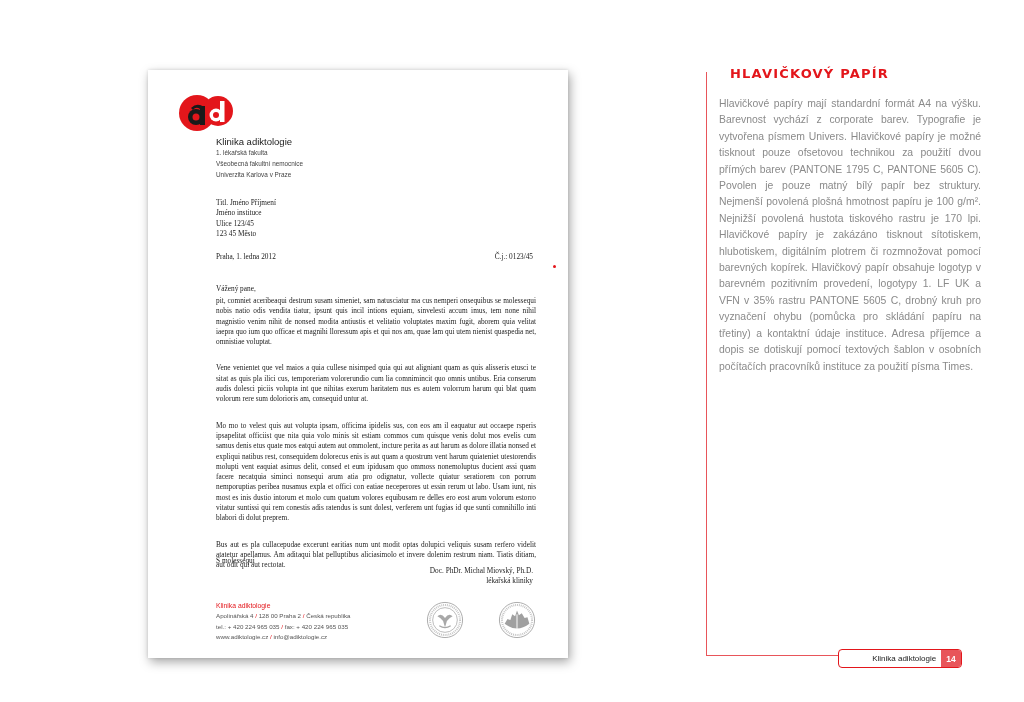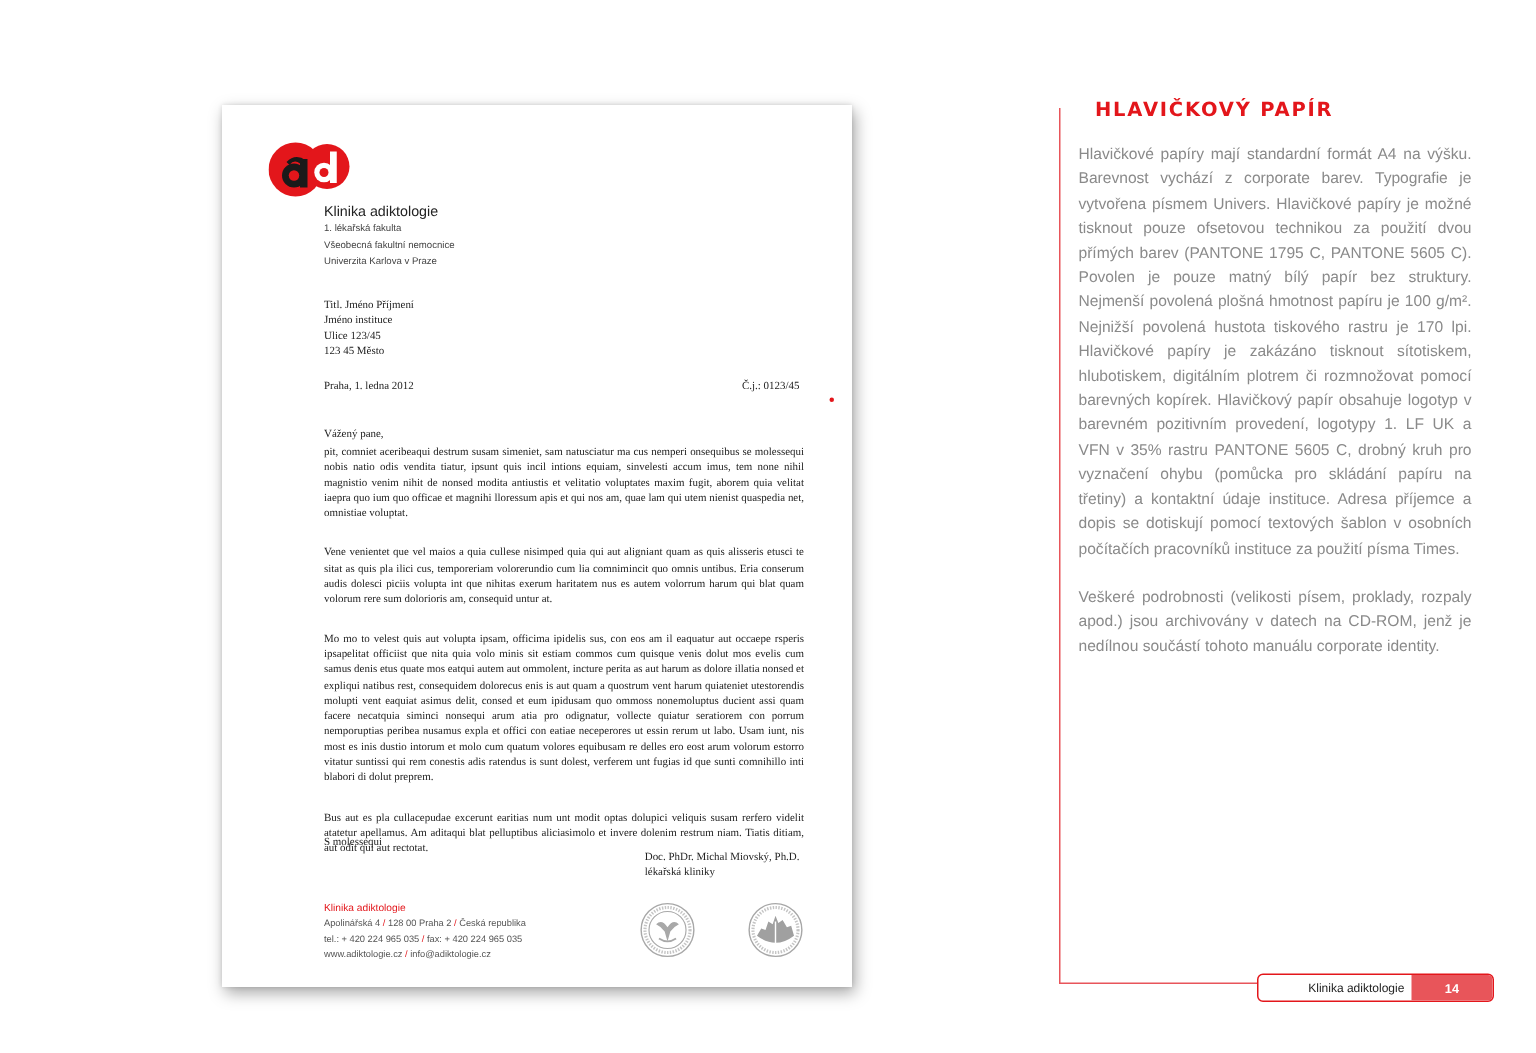--- a/index.html
+++ b/index.html
@@ -16,42 +16,42 @@
 
   .serif { font-family:"Liberation Serif", serif; color:#222; font-size:7.3px; line-height:10.3px; }
   .recipient { position:absolute; left:68px; top:128px; }
   .recipient div { height:10.3px; }
   .date { position:absolute; left:68px; top:182px; }
   .ref { position:absolute; right:35px; top:182px; }
   .salutation { position:absolute; left:68px; top:214px; }
   .body { position:absolute; left:68px; top:210px; width:320px; }
   .body p { margin:16px 0 10px 0; text-align:justify; white-space:pre-line; }
   .closing { position:absolute; left:68px; top:486px; }
-  .signature { position:absolute; right:35px; top:496px; text-align:left; }
+  .signature { position:absolute; right:35px; top:496px; text-align:right; }
 
   .fold-dot { position:absolute; left:553px; top:265px; width:3px; height:3px; border-radius:50%; background:#e3161b; }
 
   .footer-block { position:absolute; left:68px; top:531px; font-size:6.2px; line-height:10.3px; color:#555; font-family:"Liberation Sans", sans-serif; }
   .footer-block .fname { color:#e3161b; font-size:6.8px; }
   .footer-block .sep { color:#e3161b; }
   .seal { position:absolute; top:531px; width:38px; height:38px; }
   .seal.s1 { left:278px; } .seal.s2 { left:350px; }
 
   
   .frame-line-v { position:absolute; left:706px; top:72px; width:1px; height:584px; background:#e8555a; }
   .frame-line-h { position:absolute; left:706px; top:655px; width:133px; height:1px; background:#e8555a; }
   .section-title { position:absolute; left:719px; top:66px; font-size:13px; font-weight:bold; color:#e3161b; letter-spacing:1.2px; font-family:"DejaVu Sans", sans-serif;margin-left:11px; }
   .desc { position:absolute; left:719px; top:96px; width:262px; font-size:10.4px; line-height:16.4px; color:#8a8a8a; text-align:justify; font-family:"Liberation Sans", sans-serif; }
   .desc p { margin:0 0 16px 0; }
 
   .page-badge { position:absolute; left:838px; top:649px; height:17px; display:flex; align-items:stretch;
                 border:1.5px solid #e3161b; border-radius:4px; overflow:hidden; background:#fff; }
   .badge-cim { color:#e3161b; font-weight:normal; font-size:11px; padding:0 6px 0 5px; display:flex; align-items:center; font-family:"Liberation Sans", sans-serif;margin-top:23px; }
   .badge-name { color:#222; font-size:8px; padding:0 5px 0 2px; display:flex; align-items:center; }
-  .badge-num { background:#e8555a; color:#fff; font-weight:bold; font-size:8.5px; padding:0 22px; display:flex; align-items:center; }
+  .badge-num { background:#e8555a; color:#fff; font-weight:bold; font-size:8.5px; padding:0 5px; display:flex; align-items:center; }
 </style>
 </head>
 <body>
 
 <div class="sheet">
   <svg class="logo" viewBox="0 0 56 40">
     <circle cx="18" cy="20" r="18" fill="#e3161b"></circle>
     <circle cx="39" cy="18" r="15" fill="#e3161b"></circle>
     <circle cx="17" cy="24" r="8" fill="#1a1a1a"></circle>
     <circle cx="17" cy="24" r="3.5" fill="#e3161b"></circle>
@@ -119,20 +119,19 @@
 </div>
 
 <div class="fold-dot"></div>
 
 <div class="frame-line-v"></div>
 <div class="frame-line-h"></div>
 
 <div class="section-title">HLAVIČKOVÝ PAPÍR</div>
 <div class="desc">
   <p>Hlavičkové papíry mají standardní formát A4 na výšku. Barevnost vychází z corporate barev. Typografie je vytvořena písmem Univers. Hlavičkové papíry je možné tisknout pouze ofsetovou technikou za použití dvou přímých barev (PANTONE 1795 C, PANTONE 5605 C). Povolen je pouze matný bílý papír bez struktury. Nejmenší povolená plošná hmotnost papíru je 100 g/m². Nejnižší povolená hustota tiskového rastru je 170 lpi. Hlavičkové papíry je zakázáno tisknout sítotiskem, hlubotiskem, digitálním plotrem či rozmnožovat pomocí barevných kopírek. Hlavičkový papír obsahuje logotyp v barevném pozitivním provedení, logotypy 1. LF UK a VFN v 35% rastru PANTONE 5605 C, drobný kruh pro vyznačení ohybu (pomůcka pro skládání papíru na třetiny) a kontaktní údaje instituce. Adresa příjemce a dopis se dotiskují pomocí textových šablon v osobních počítačích pracovníků instituce za použití písma Times.</p>
-  <p>Veškeré podrobnosti (velikosti písem, proklady, rozpaly apod.) jsou archivovány v datech na CD-ROM, jenž je nedílnou součástí tohoto manuálu corporate identity.</p>
 </div>
 
 <div class="page-badge">
   <span class="badge-cim">CIM</span>
   <span class="badge-name">Klinika adiktologie</span>
   <span class="badge-num">14</span>
 </div>
 
 </body></html>

